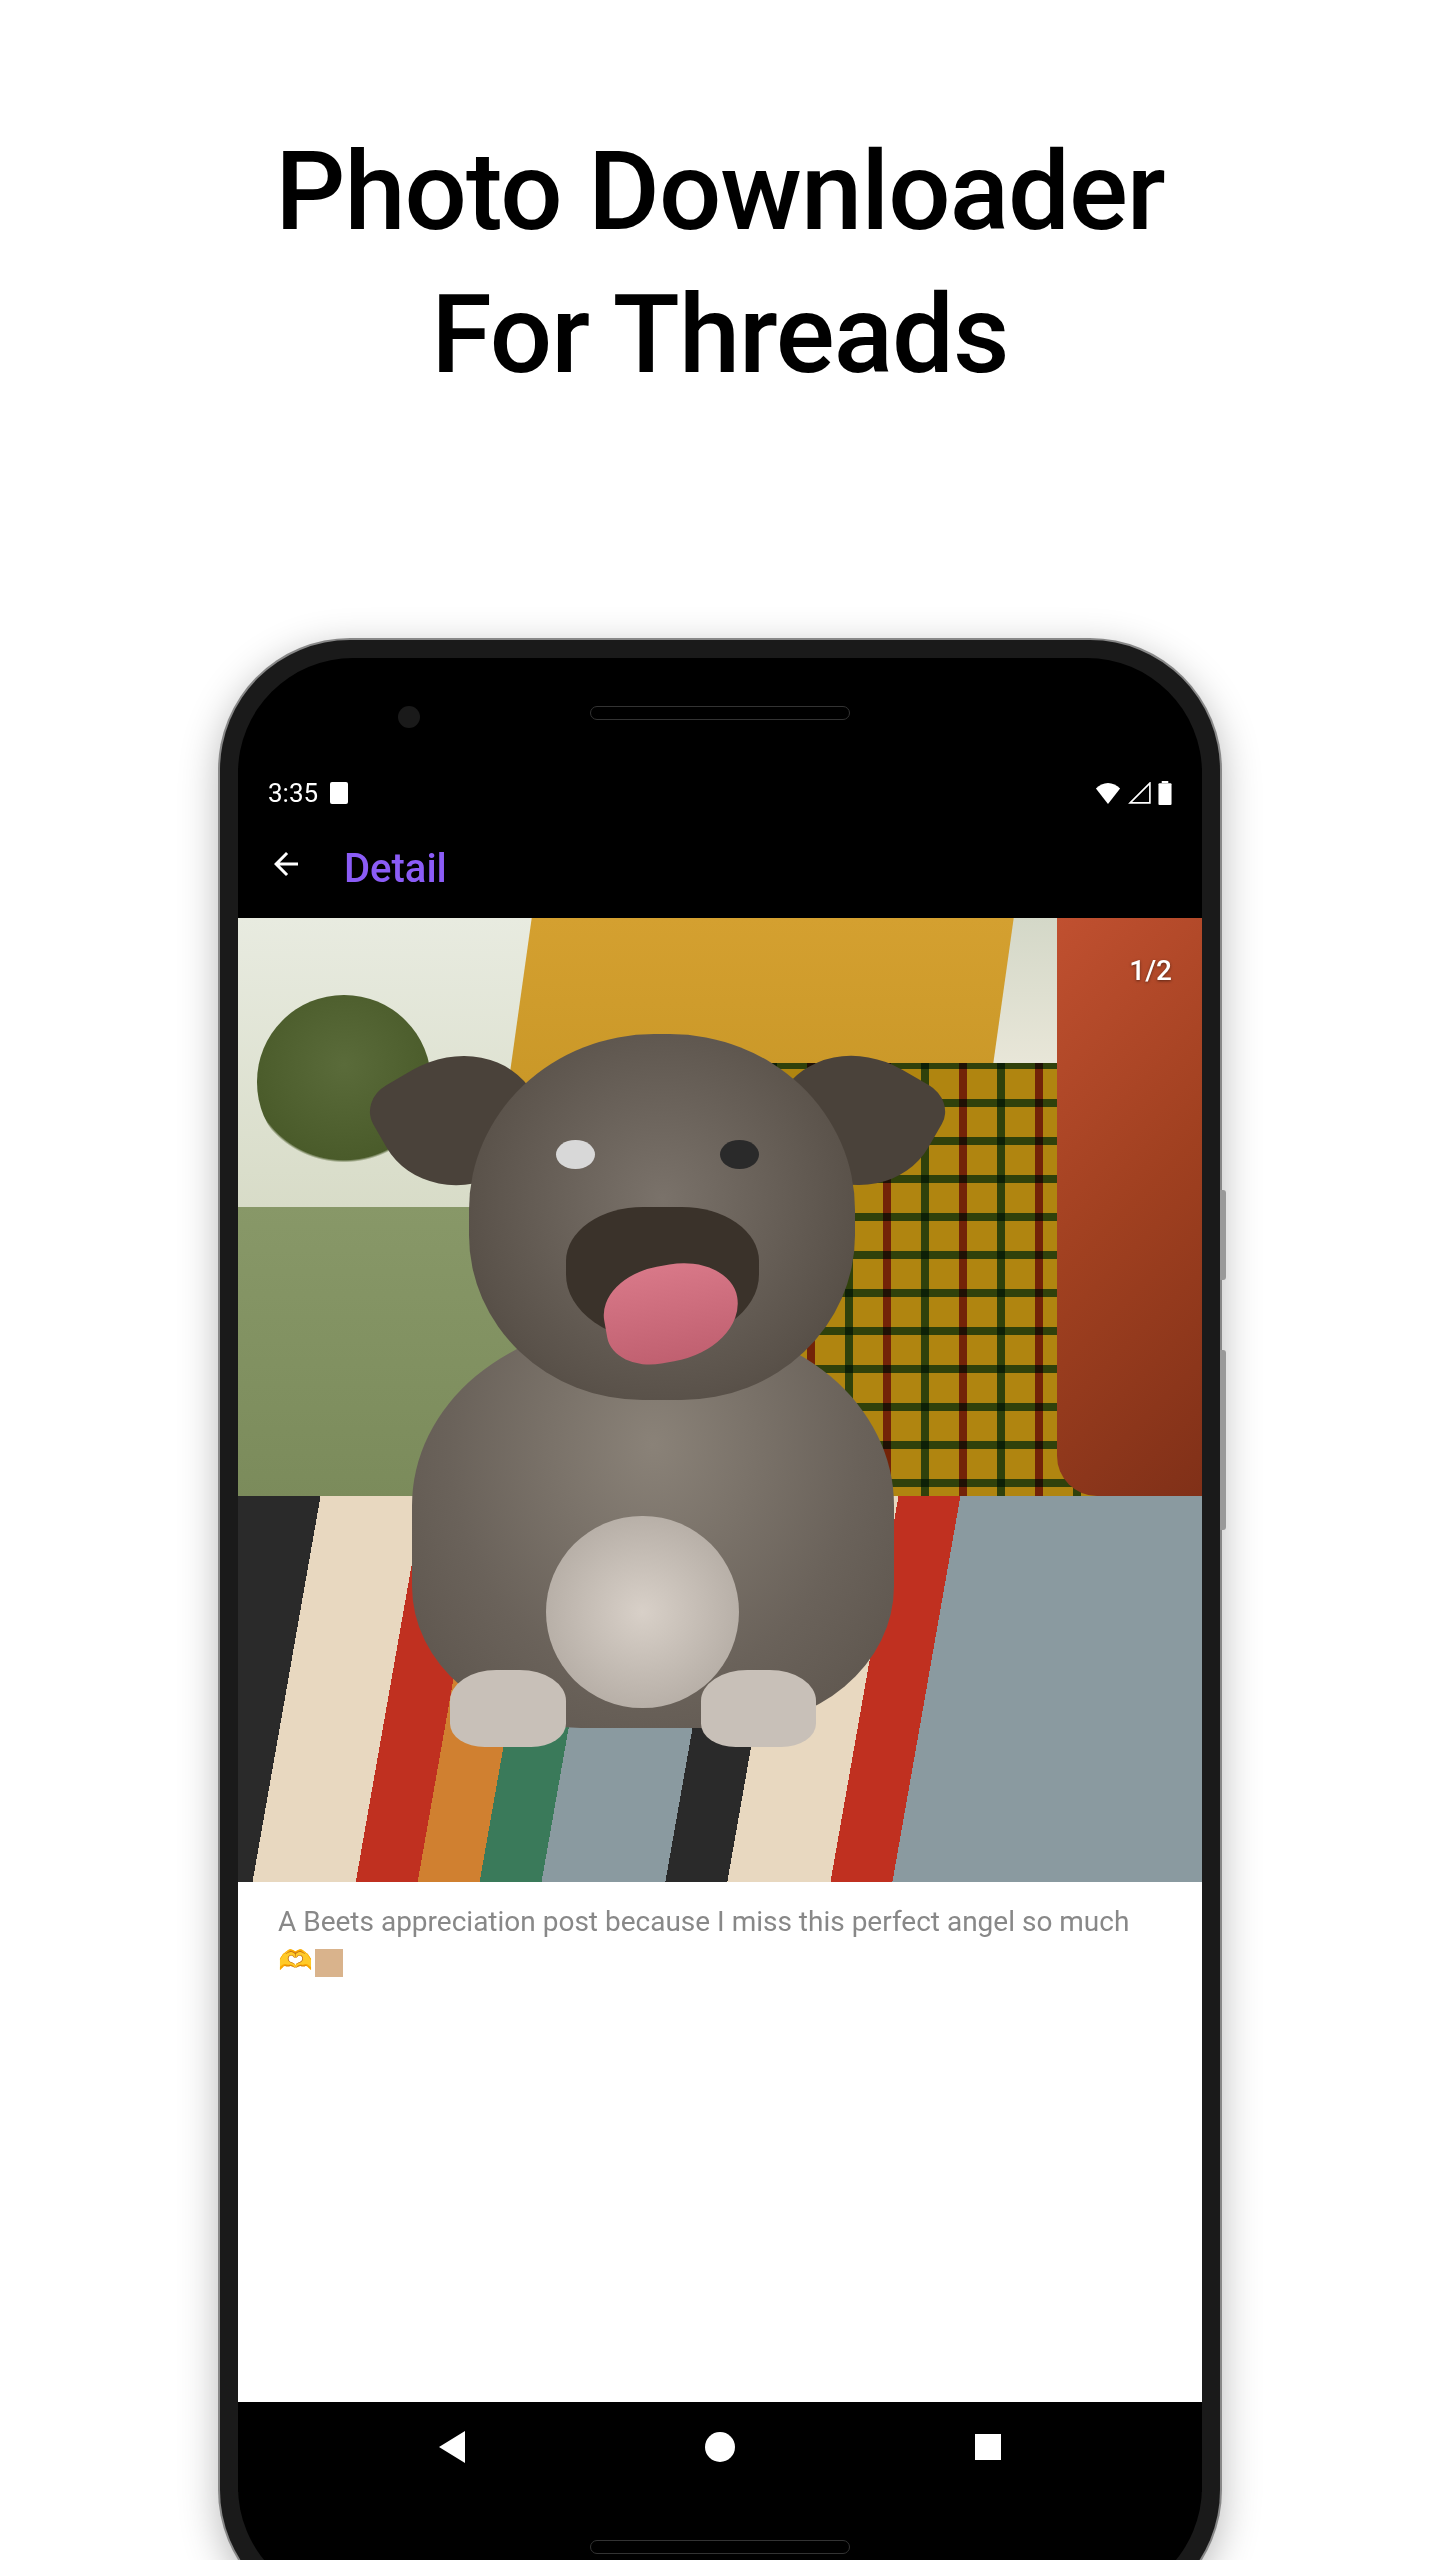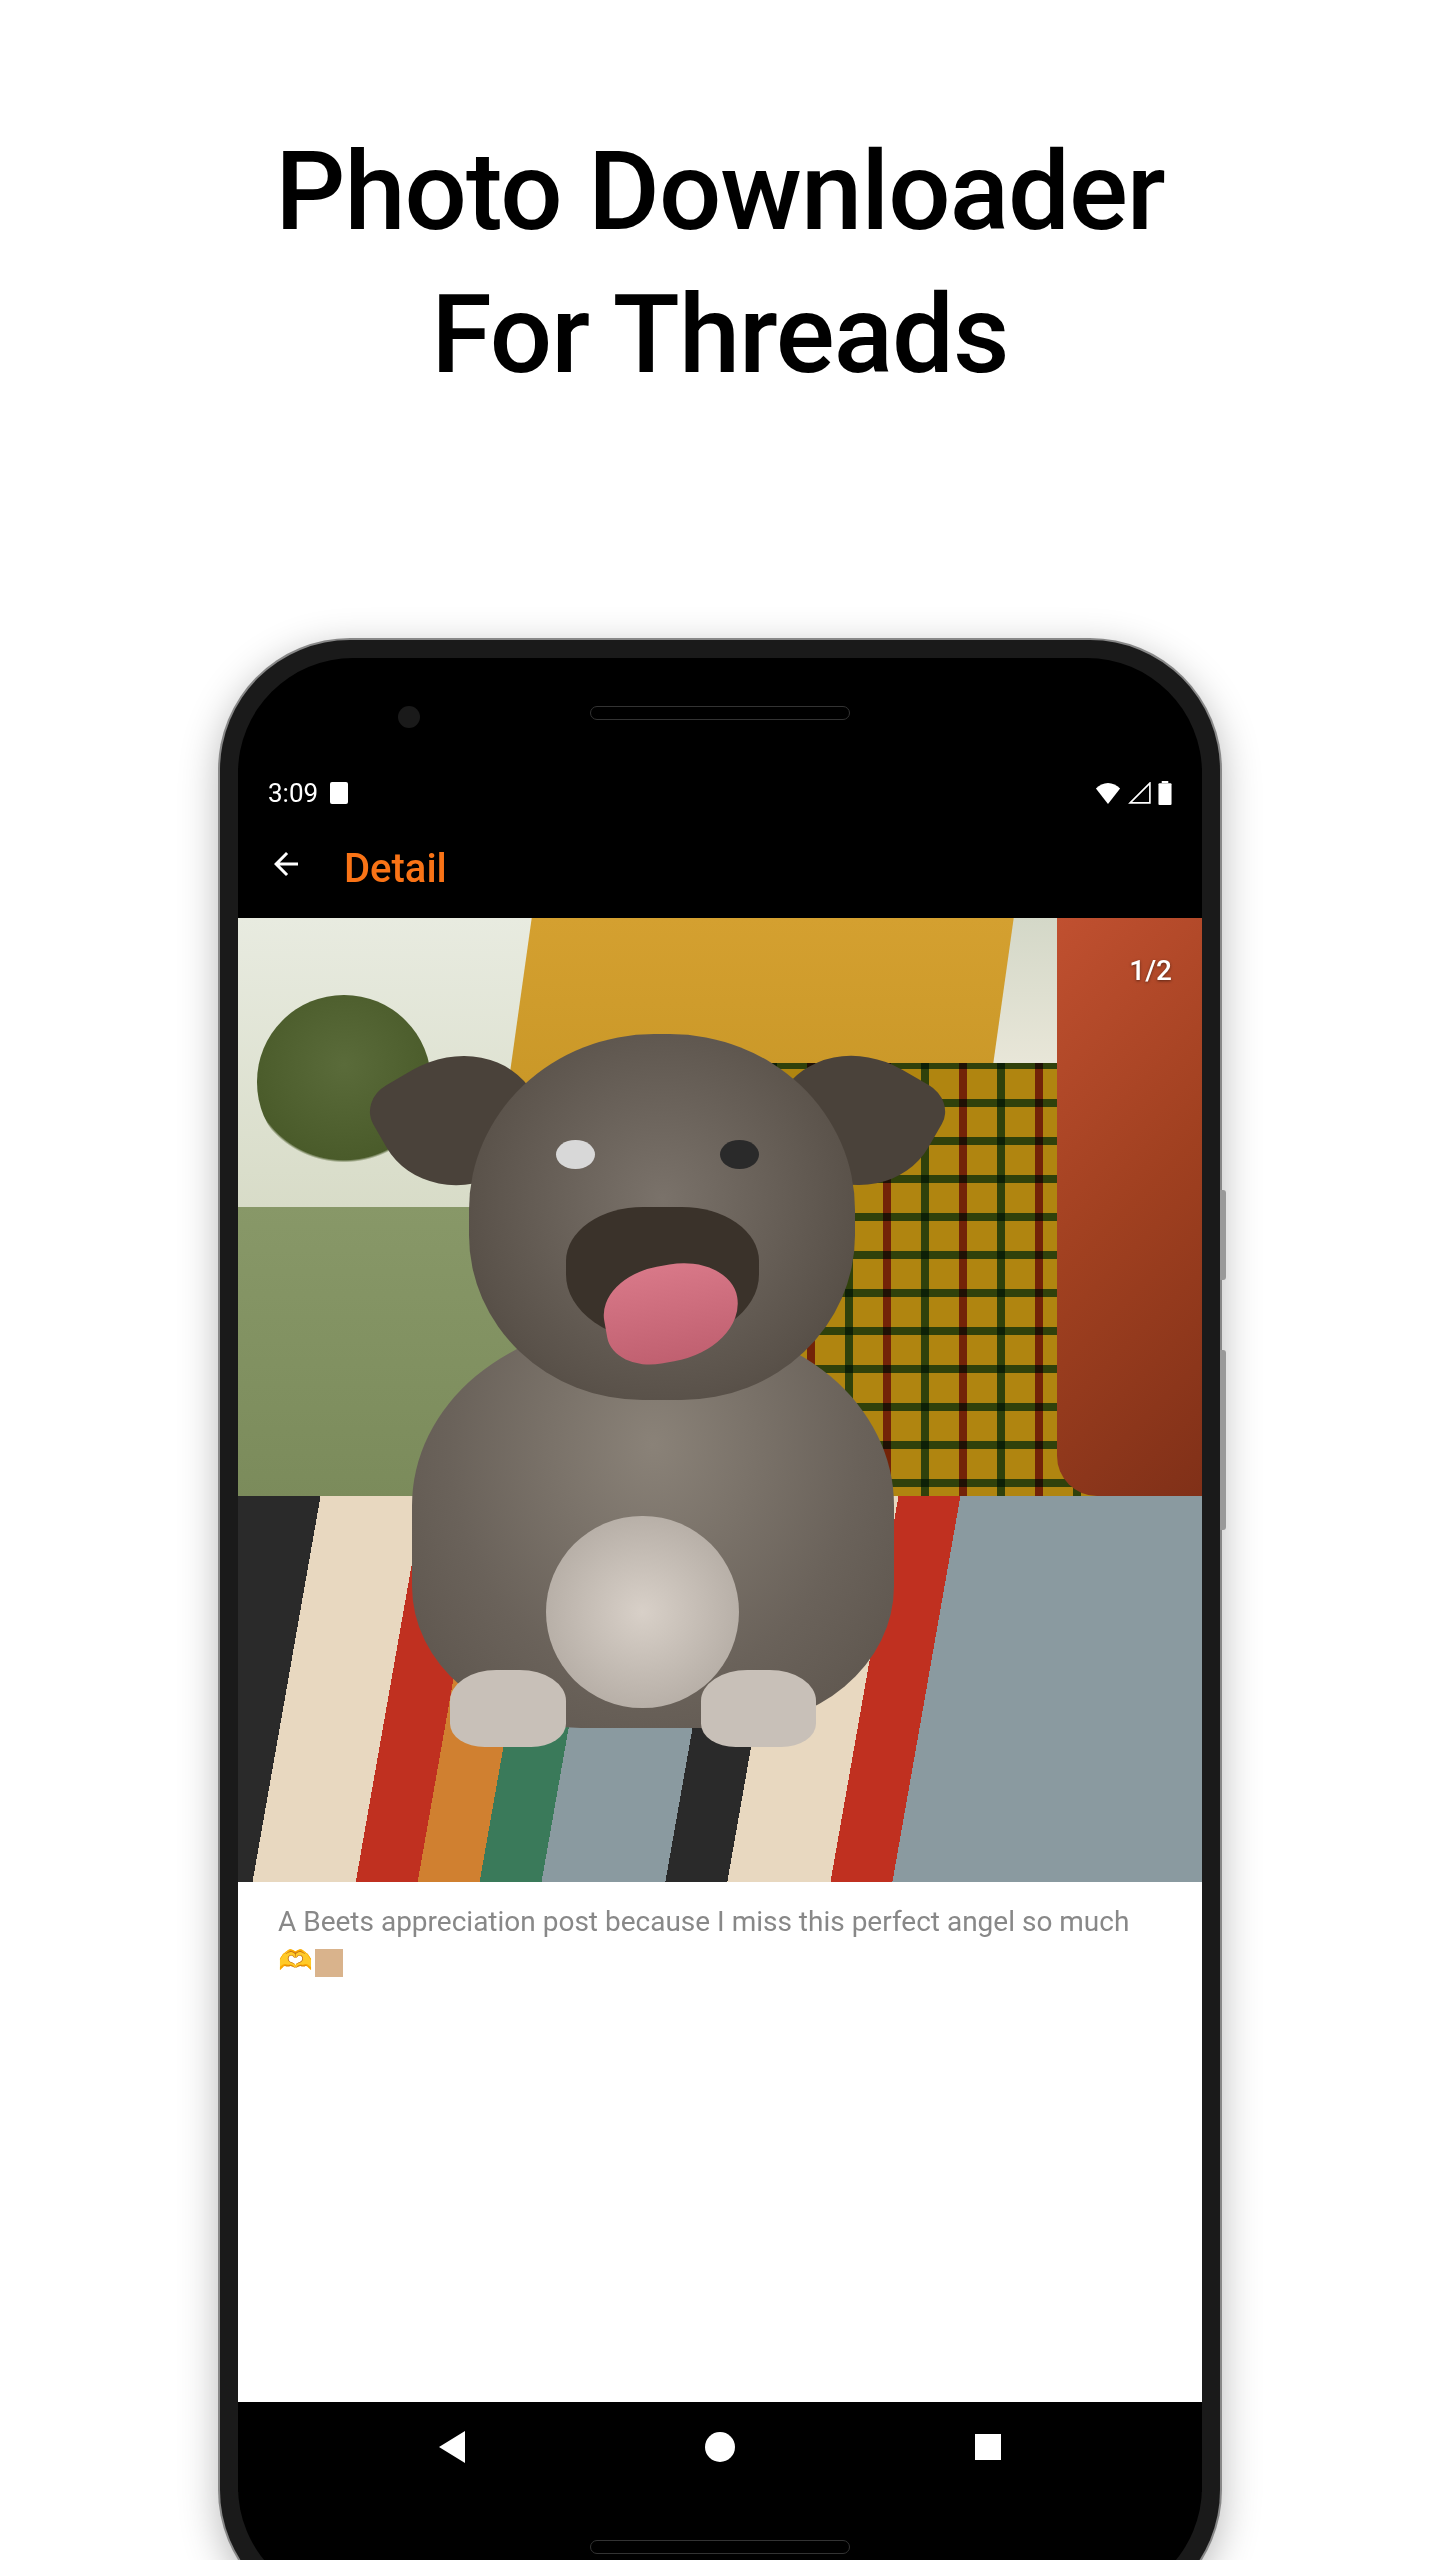--- a/index.html
+++ b/index.html
@@ -155,21 +155,21 @@
       gap: 40px;
     }
     
     .back-arrow {
       color: #fff;
       font-size: 40px;
       cursor: pointer;
     }
     
     .header-title {
-      color: #f97316;
+      color: #8b5cf6;
       font-size: 40px;
       font-weight: 500;
     }
     
     .content-area {
       flex: 1;
       background: #fff;
       display: flex;
       flex-direction: column;
       overflow: hidden;
@@ -453,21 +453,21 @@
     <div class="phone-side-button side-btn-2"></div>
     <div class="phone-inner">
       <div class="camera"></div>
       <div class="speaker"></div>
       <div class="speaker-bottom"></div>
 
       <div class="screen">
 
         <div class="status-bar">
           <div class="status-left">
-            <span>3:09</span>
+            <span>3:35</span>
             <span class="sd-icon"></span>
           </div>
           <div class="status-right">
             <span class="wifi-icon">
               <svg width="28" height="22" viewBox="0 0 24 20">
                   <path fill="#fff" d="M12 20L1 6C4 3 8 1 12 1s8 2 11 5L12 20z"></path>
                 </svg>
             </span>
             <span class="signal-icon">
               <svg width="24" height="22" viewBox="0 0 20 20">

